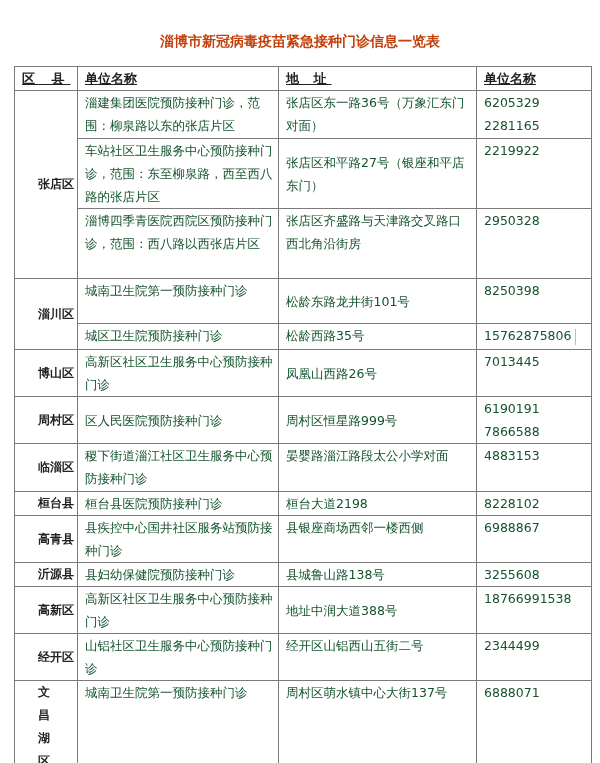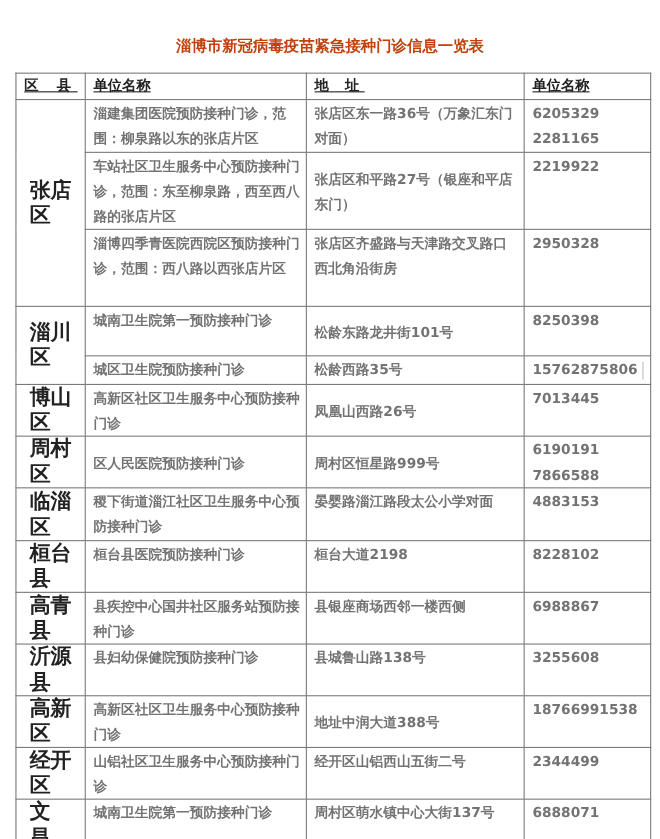--- a/index.html
+++ b/index.html
@@ -34,39 +34,39 @@
       border-collapse: collapse;
       table-layout: fixed;
       font-size: 12.5px;
       line-height: 23px;
     }
     table.info td, table.info th {
       border: 1px solid #7a7a7a;
       padding: 0 5px 0 7px;
       vertical-align: top;
       text-align: left;
-      color: #737373;
-      font-weight: bold;
+      color: #14532d;
+      font-weight: normal;
       overflow: hidden;
       word-break: break-all;
     }
     table.info th {
       font-weight: bold;
       color: #222222;
       font-size: 13px;
       vertical-align: middle;
       height: 23px;
       text-decoration: underline;
     }
     table.info td.district {
       font-weight: bold;
       color: #222222;
-      font-size: 19px;
-      vertical-align: middle;
-      padding-left: 12px;
+      font-size: 12px;
+      vertical-align: middle;
+      padding-left: 23px;
       padding-right: 2px;
     }
     table.info td.mid {
       vertical-align: middle;
     }
     .caret {
       display: inline-block;
       width: 1px;
       height: 16px;
       background: #bdbdbd;

